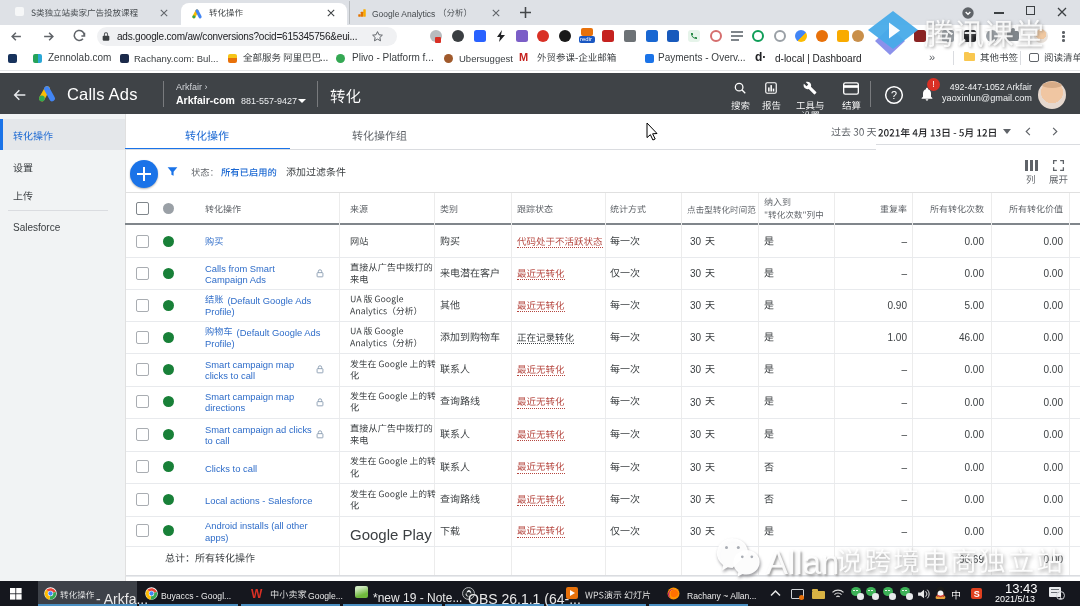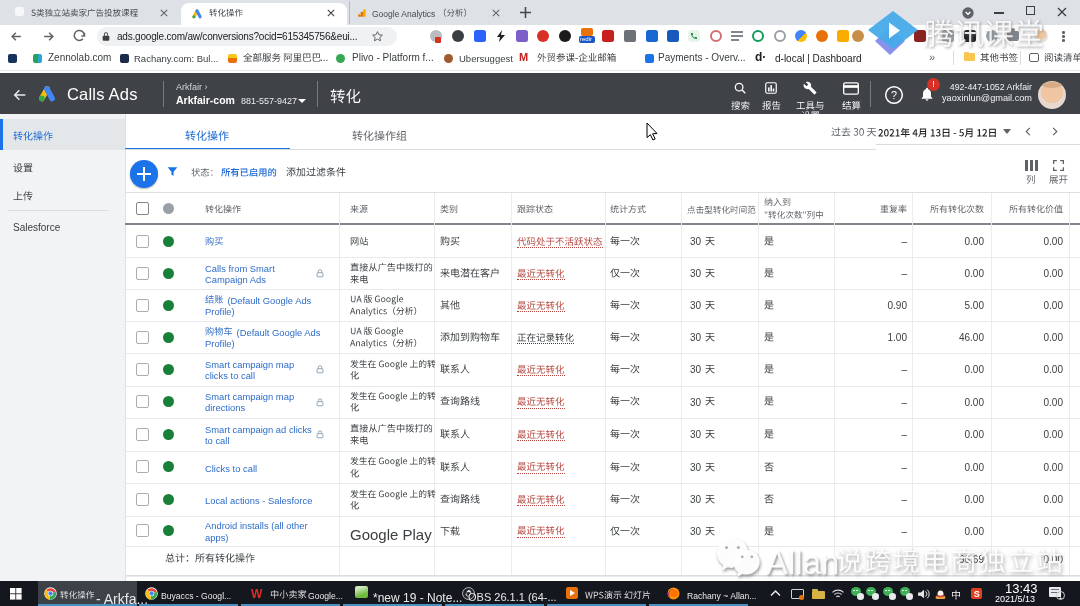--- a/index.html
+++ b/index.html
@@ -697,21 +697,21 @@
 <svg style="position:absolute;left:270.0px;top:587.3px;overflow:visible" width="38" height="15">
     <path transform="translate(0,10.7)" d="M4.2 -7.7V-6.1H0.9V-1.7H1.6V-2.3H4.2V0.7H4.9V-2.3H7.6V-1.8H8.3V-6.1H4.9V-7.7ZM1.6 -3V-5.4H4.2V-3ZM7.6 -3H4.9V-5.4H7.6Z M13.5 -7.6V-0.2C13.5 -0 13.4 0 13.2 0C13 0 12.4 0 11.7 0C11.8 0.2 11.9 0.5 12 0.7C12.8 0.7 13.4 0.7 13.7 0.6C14.1 0.5 14.2 0.3 14.2 -0.2V-7.6ZM15.7 -5.3C16.5 -3.9 17.2 -2.2 17.4 -1.1L18.2 -1.4C17.9 -2.5 17.2 -4.2 16.3 -5.5ZM11.1 -5.4C10.8 -4.2 10.3 -2.6 9.5 -1.6C9.7 -1.6 10 -1.4 10.1 -1.3C11 -2.3 11.5 -4 11.8 -5.3Z M20.6 -4.1C21.2 -3.9 21.9 -3.6 22.3 -3.3L22.7 -3.7C22.3 -4 21.5 -4.3 20.9 -4.5ZM19.6 -3.2C20.2 -3 21 -2.7 21.4 -2.4L21.7 -2.9C21.3 -3.2 20.6 -3.5 20 -3.6ZM23.4 -0.7C24.6 -0.3 25.9 0.3 26.7 0.7L27.1 0.2C26.3 -0.3 25 -0.8 23.7 -1.2ZM19.2 -5.3V-4.7H26C25.8 -4.3 25.6 -3.9 25.4 -3.7L25.9 -3.4C26.3 -3.8 26.7 -4.5 27 -5.1L26.5 -5.3L26.3 -5.3H23.4V-6.1H26.4V-6.8H23.4V-7.7H22.7V-6.8H19.7V-6.1H22.7V-5.3ZM23.2 -4.4C23.2 -3.6 23.1 -2.9 22.9 -2.3H19V-1.7H22.6C22.1 -0.8 21.1 -0.2 19 0.2C19.1 0.3 19.3 0.6 19.3 0.7C21.8 0.3 22.9 -0.4 23.4 -1.7H27V-2.3H23.6C23.8 -2.9 23.9 -3.6 23.9 -4.4Z M31.5 -7.6C31.6 -7.4 31.7 -7.1 31.8 -6.9H28.4V-5H29V-6.3H35.4V-5H36.1V-6.9H32.7C32.6 -7.2 32.4 -7.5 32.2 -7.8ZM34.9 -4.4C34.4 -3.9 33.6 -3.3 32.9 -2.9C32.6 -3.4 32.3 -3.9 31.9 -4.3C32.1 -4.5 32.3 -4.6 32.5 -4.8H34.9V-5.4H29.5V-4.8H31.6C30.7 -4.2 29.5 -3.7 28.3 -3.4C28.5 -3.3 28.6 -3 28.7 -2.9C29.6 -3.2 30.6 -3.5 31.4 -4C31.6 -3.8 31.7 -3.6 31.8 -3.4C31 -2.9 29.5 -2.2 28.3 -1.9C28.4 -1.8 28.6 -1.5 28.7 -1.4C29.8 -1.7 31.2 -2.4 32.1 -3C32.2 -2.8 32.3 -2.5 32.3 -2.3C31.4 -1.5 29.6 -0.6 28.2 -0.3C28.3 -0.1 28.4 0.1 28.5 0.3C29.8 -0.1 31.4 -0.9 32.5 -1.7C32.6 -0.9 32.4 -0.3 32.1 -0.1C32 0.1 31.8 0.1 31.5 0.1C31.3 0.1 31 0.1 30.7 0C30.8 0.2 30.9 0.5 30.9 0.7C31.2 0.7 31.5 0.7 31.7 0.7C32.1 0.7 32.3 0.6 32.6 0.4C33.1 0 33.3 -1.1 33 -2.3L33.5 -2.6C34 -1.3 34.8 -0.2 36 0.3C36.1 0.2 36.3 -0.1 36.5 -0.2C35.3 -0.7 34.4 -1.7 34 -2.9C34.5 -3.3 35 -3.6 35.4 -4Z" fill="#e8e8e8"></path>
   </svg>
 <div style="position:absolute;left:308px;top:591.2px;white-space:nowrap;font-size:8.6px;color:#e8e8e8">Google...</div>
 <div style="position:absolute;left:355px;top:585.5px;width:13px;height:12px;background:linear-gradient(160deg,#cfe8c0 20%,#6fb93c 70%);border-radius:2px"></div>
 <div style="position:absolute;left:373px;top:591.2px;white-space:nowrap;font-size:12px;color:#e8e8e8">*new 19 - Note...</div>
 <svg class="s" style="left:462px;top:586.5px" width="13" height="13" viewBox="0 0 24 24">
     <circle cx="12" cy="12" r="11" fill="#23272b" stroke="#c8cbce" stroke-width="1.6"></circle>
     <path d="M12 5.5a5 5 0 0 1 4.7 6.8 4.6 4.6 0 0 0-8-1.2A5 5 0 0 1 12 5.5zM6.5 13.5a5 5 0 0 0 7.4 3.2 4.6 4.6 0 0 1-5.4-6.1 5 5 0 0 0-2 2.9z" fill="#e8eaec"></path>
   </svg>
-<div style="position:absolute;left:468px;top:591.2px;white-space:nowrap;font-size:11px;color:#e8e8e8">OBS 26.1.1 (64-...</div>
+<div style="position:absolute;left:468px;top:591.2px;white-space:nowrap;font-size:14px;color:#e8e8e8">OBS 26.1.1 (64-...</div>
 <div style="position:absolute;left:566px;top:587px;width:12px;height:12px;background:#e8710a;border-radius:2px"></div>
 <div style="position:absolute;left:569.5px;top:590px;width:0;height:0;border-top:3px solid transparent;border-bottom:3px solid transparent;border-left:5.5px solid #fff"></div>
 <svg style="position:absolute;left:585.0px;top:587.6px;overflow:visible" width="67" height="15">
     <path transform="translate(0,10.4)" d="M1.6 0H2.6L3.6 -4C3.7 -4.5 3.8 -5 3.9 -5.5H4C4.1 -5 4.2 -4.5 4.3 -4L5.3 0H6.3L7.7 -6.6H6.9L6.2 -3C6 -2.3 5.9 -1.6 5.8 -0.9H5.7C5.6 -1.6 5.4 -2.3 5.3 -3L4.4 -6.6H3.6L2.7 -3C2.5 -2.3 2.4 -1.6 2.2 -0.9H2.2C2 -1.6 1.9 -2.3 1.8 -3L1.1 -6.6H0.2Z M8.8 0H9.6V-2.6H10.7C12.2 -2.6 13.2 -3.3 13.2 -4.7C13.2 -6.1 12.2 -6.6 10.7 -6.6H8.8ZM9.6 -3.3V-5.9H10.6C11.7 -5.9 12.3 -5.6 12.3 -4.7C12.3 -3.7 11.8 -3.3 10.6 -3.3Z M16.3 0.1C17.7 0.1 18.6 -0.7 18.6 -1.8C18.6 -2.7 18 -3.2 17.2 -3.5L16.3 -3.9C15.8 -4.1 15.2 -4.4 15.2 -5C15.2 -5.6 15.7 -6 16.4 -6C17 -6 17.5 -5.8 17.9 -5.4L18.4 -5.9C17.9 -6.4 17.2 -6.7 16.4 -6.7C15.2 -6.7 14.3 -6 14.3 -5C14.3 -4 15.1 -3.5 15.7 -3.3L16.6 -2.9C17.3 -2.6 17.7 -2.4 17.7 -1.7C17.7 -1 17.2 -0.6 16.3 -0.6C15.7 -0.6 15 -0.9 14.5 -1.4L14 -0.9C14.6 -0.3 15.4 0.1 16.3 0.1Z M25 -0.6C25.7 -0.2 26.5 0.3 26.9 0.7L27.5 0.2C27 -0.1 26.2 -0.6 25.5 -0.9ZM23.3 -0.9C22.9 -0.4 22 -0.1 21.3 0.2C21.5 0.3 21.7 0.5 21.8 0.7C22.5 0.4 23.4 -0.1 24 -0.6ZM19.8 -6.9C20.3 -6.7 20.9 -6.3 21.2 -6.1L21.6 -6.6C21.3 -6.9 20.7 -7.2 20.2 -7.4ZM19.3 -4.5C19.7 -4.3 20.4 -3.9 20.7 -3.7L21.1 -4.3C20.7 -4.5 20.1 -4.8 19.7 -5ZM19.5 0.1 20.2 0.5C20.6 -0.3 21.1 -1.4 21.4 -2.4L20.9 -2.8C20.5 -1.8 20 -0.6 19.5 0.1ZM23.8 -7.5C23.9 -7.2 24 -6.9 24.1 -6.7H21.7V-5.2H22.4V-6.1H26.7V-5.2H27.3V-6.7H24.9C24.8 -7 24.6 -7.3 24.5 -7.6ZM22.7 -2.3H24.1V-1.5H22.7ZM24.8 -2.3H26.3V-1.5H24.8ZM22.7 -3.6H24.1V-2.8H22.7ZM24.8 -3.6H26.3V-2.8H24.8ZM22.4 -5.3V-4.8H24.1V-4.1H22V-1H27V-4.1H24.8V-4.8H26.6V-5.3Z M30.1 -3.2C29.7 -2.1 29 -1.1 28.3 -0.5C28.4 -0.4 28.8 -0.2 28.9 -0.1C29.6 -0.8 30.3 -1.9 30.8 -3ZM34.1 -2.9C34.8 -2 35.5 -0.8 35.7 -0.1L36.4 -0.4C36.1 -1.2 35.4 -2.3 34.7 -3.1ZM29.3 -6.9V-6.2H35.6V-6.9ZM28.5 -4.7V-4H32.1V-0.2C32.1 -0 32.1 0 31.9 0C31.7 0 31.1 0 30.5 0C30.6 0.2 30.7 0.5 30.8 0.7C31.6 0.7 32.1 0.7 32.4 0.6C32.7 0.5 32.8 0.3 32.8 -0.2V-4H36.4V-4.7Z M43.3 -6.7V-6H46.6C46.5 -2.2 46.4 -0.7 46.1 -0.4C46 -0.3 45.9 -0.2 45.7 -0.2C45.5 -0.2 44.9 -0.2 44.3 -0.3C44.5 -0.1 44.5 0.2 44.5 0.4C45.1 0.4 45.6 0.4 46 0.4C46.3 0.4 46.5 0.3 46.7 0C47.1 -0.4 47.2 -1.9 47.3 -6.3C47.3 -6.4 47.3 -6.7 47.3 -6.7ZM39.8 0C40 -0.1 40.3 -0.2 43 -0.7C43.1 -0.3 43.2 0.1 43.3 0.4L43.9 0.1C43.7 -0.6 43.3 -1.7 42.8 -2.6L42.2 -2.4C42.4 -2 42.6 -1.7 42.8 -1.3L40.7 -0.9C41.6 -2.1 42.6 -3.5 43.3 -5L42.7 -5.3C42.5 -5 42.3 -4.6 42.1 -4.3L40.4 -4.1C41 -5 41.6 -6.2 42.1 -7.3L41.4 -7.5C41 -6.3 40.2 -5 40 -4.7C39.8 -4.3 39.6 -4.1 39.4 -4C39.5 -3.8 39.6 -3.5 39.7 -3.4C39.8 -3.4 40.1 -3.5 41.8 -3.6C41.2 -2.6 40.6 -1.8 40.3 -1.5C40 -1 39.7 -0.7 39.5 -0.6C39.6 -0.5 39.7 -0.1 39.8 0Z M48.9 -5.7C48.8 -5 48.7 -4.1 48.5 -3.5L49 -3.3C49.2 -3.9 49.4 -4.9 49.4 -5.7ZM51.4 -5.9C51.3 -5.3 51 -4.5 50.7 -4L51.2 -3.8C51.4 -4.3 51.7 -5 52 -5.6ZM49.9 -7.5V-4.6C49.9 -3 49.8 -1.2 48.4 0.2C48.5 0.3 48.8 0.6 48.9 0.7C49.6 -0 50.1 -0.9 50.3 -1.8C50.7 -1.4 51.3 -0.8 51.5 -0.4L51.9 -1C51.7 -1.2 50.8 -2.2 50.5 -2.5C50.6 -3.2 50.6 -3.9 50.6 -4.6V-7.5ZM52 -6.8V-6.2H54.3V-0.3C54.3 -0.1 54.3 -0.1 54.1 -0C53.9 -0 53.3 -0 52.6 -0.1C52.7 0.1 52.8 0.5 52.9 0.7C53.7 0.7 54.3 0.7 54.6 0.5C54.9 0.4 55.1 0.2 55.1 -0.3V-6.2H56.6V-6.8Z M58.6 -7.3V-4.3C58.6 -2.7 58.5 -1.1 57.3 0.2C57.5 0.3 57.7 0.6 57.9 0.7C58.7 -0.2 59 -1.3 59.2 -2.4H63V0.7H63.7V-3.1H59.3C59.3 -3.5 59.3 -3.9 59.3 -4.3V-4.5H65.1V-5.2H62.6V-7.6H61.9V-5.2H59.3V-7.3Z" fill="#e8e8e8"></path>
   </svg>
 <svg class="s" style="left:667px;top:586.5px" width="13" height="13" viewBox="0 0 24 24">
     <circle cx="12" cy="12" r="11" fill="#ff9500"></circle>
     <path d="M1.5 14a11 11 0 0 0 6 7.5C4 18 3.5 14 4.5 10.5 6 6 10 4 14 4.5 9 2 3 6 1.5 14z" fill="#b5177e"></path>
     <circle cx="13" cy="11" r="6.5" fill="#ffd54a"></circle>
     <path d="M6 11a7.5 7.5 0 0 1 14-2.5A7.5 7.5 0 0 1 13 19c-4 0-7-3-7-8z" fill="#ff7100"></path>

